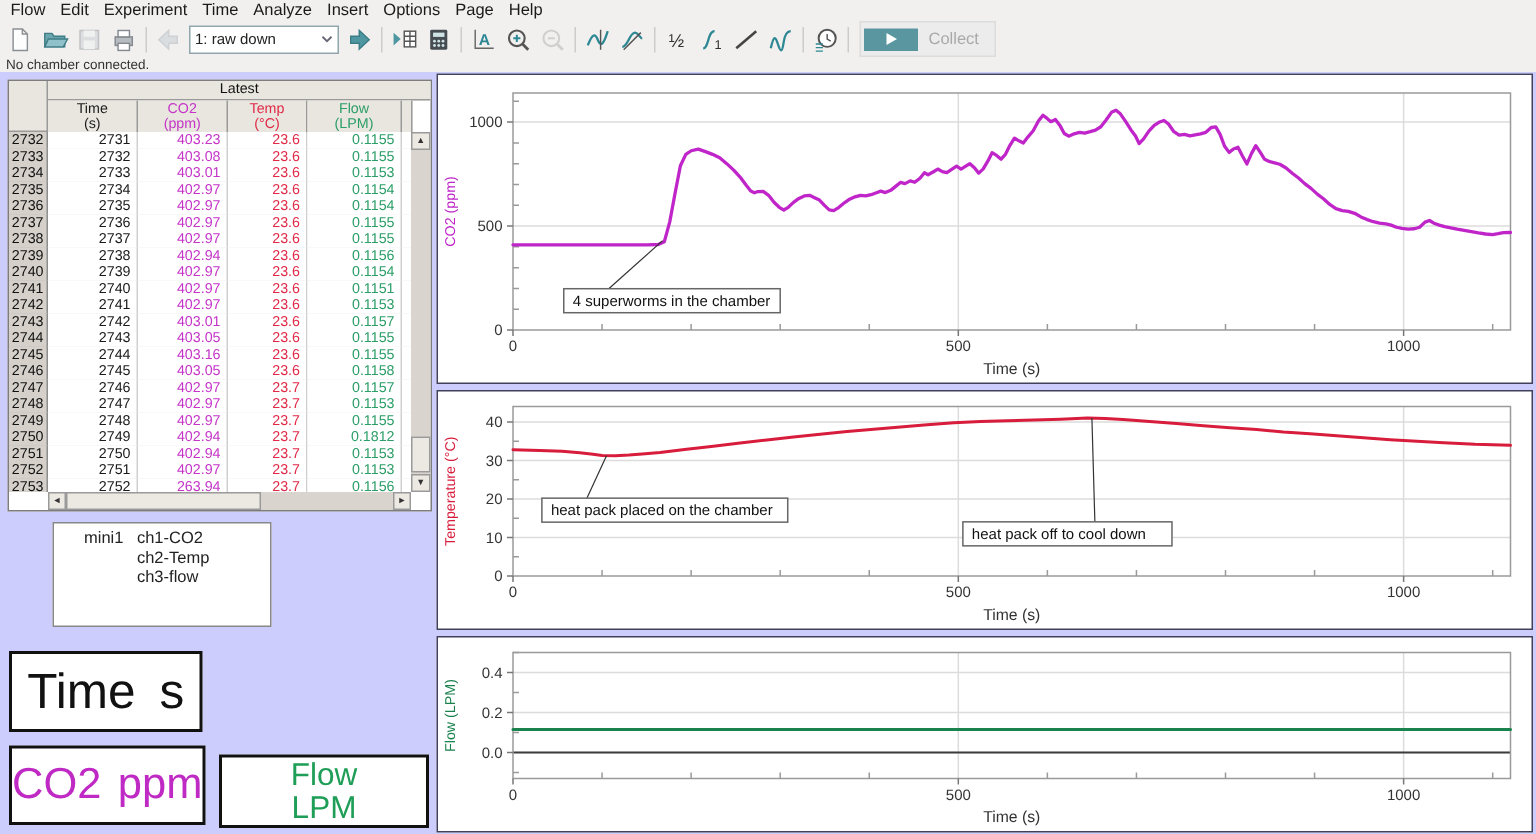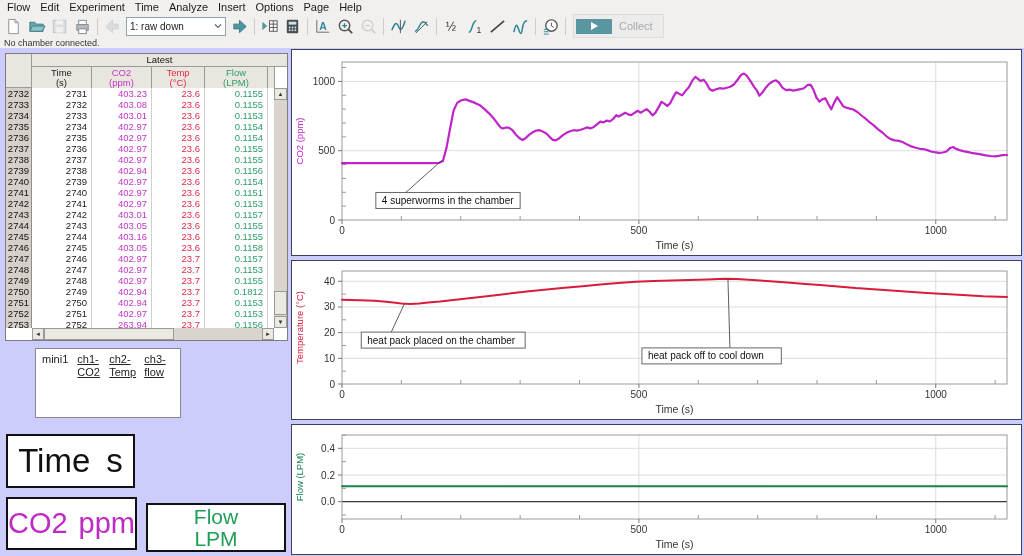--- a/index.html
+++ b/index.html
@@ -49,22 +49,22 @@
   .sbtn{width:12px;height:12px;background:#ece9e2;border:1px solid #9a9a9a;box-sizing:border-box;
         font-size:6px;display:flex;align-items:center;justify-content:center;color:#333;flex:0 0 auto;}
   .vscroll .sbtn{width:13px;height:12px;}
   .vthumb{position:absolute;left:0;right:0;bottom:13px;height:24px;background:#ece9e2;border:1px solid #9a9a9a;box-sizing:border-box;}
   .hthumb{height:12px;width:130px;background:#ece9e2;border:1px solid #9a9a9a;box-sizing:border-box;}
   .vscroll .up{position:absolute;top:0;left:0;} .vscroll .dn{position:absolute;bottom:0;left:0;}
   
   .note{position:absolute;left:35px;top:300px;width:146px;height:70px;background:#fff;
         border:1px solid #888;box-sizing:border-box;font-size:11px;color:#222;
         display:flex;padding:4px 6px;}
-  .note .dev{margin-right:9px;}
-  .note .chs{display:flex;flex-direction:row;line-height:13px;text-decoration:underline;}
+  .note .dev{margin-right:9px;margin-left:14px;}
+  .note .chs{display:flex;flex-direction:column;line-height:13px;}
   .lblbox{position:absolute;background:#fff;display:flex;align-items:center;justify-content:center;
           box-sizing:border-box;text-align:center;}
   .lb-time{left:6px;top:386px;width:129px;height:54px;border:2px solid #111;font-size:33px;}
   .lb-time .gap{display:inline-block;width:16px;}
   .lb-temp{left:143px;top:383px;width:137px;height:56px;border:1px solid #555;font-size:22px;flex-direction:column;line-height:25px;}
   .lb-co2{left:6px;top:449px;width:131px;height:53px;border:2px solid #111;font-size:29px;}
   .lb-co2 .gap{display:inline-block;width:13px;}
   .lb-flow{left:146px;top:455px;width:140px;height:49px;border:2px solid #111;font-size:21px;flex-direction:column;line-height:22px;}
   
   .chart{position:absolute;left:291px;width:731px;background:#fff;border:1px solid #40405a;box-sizing:border-box;}

